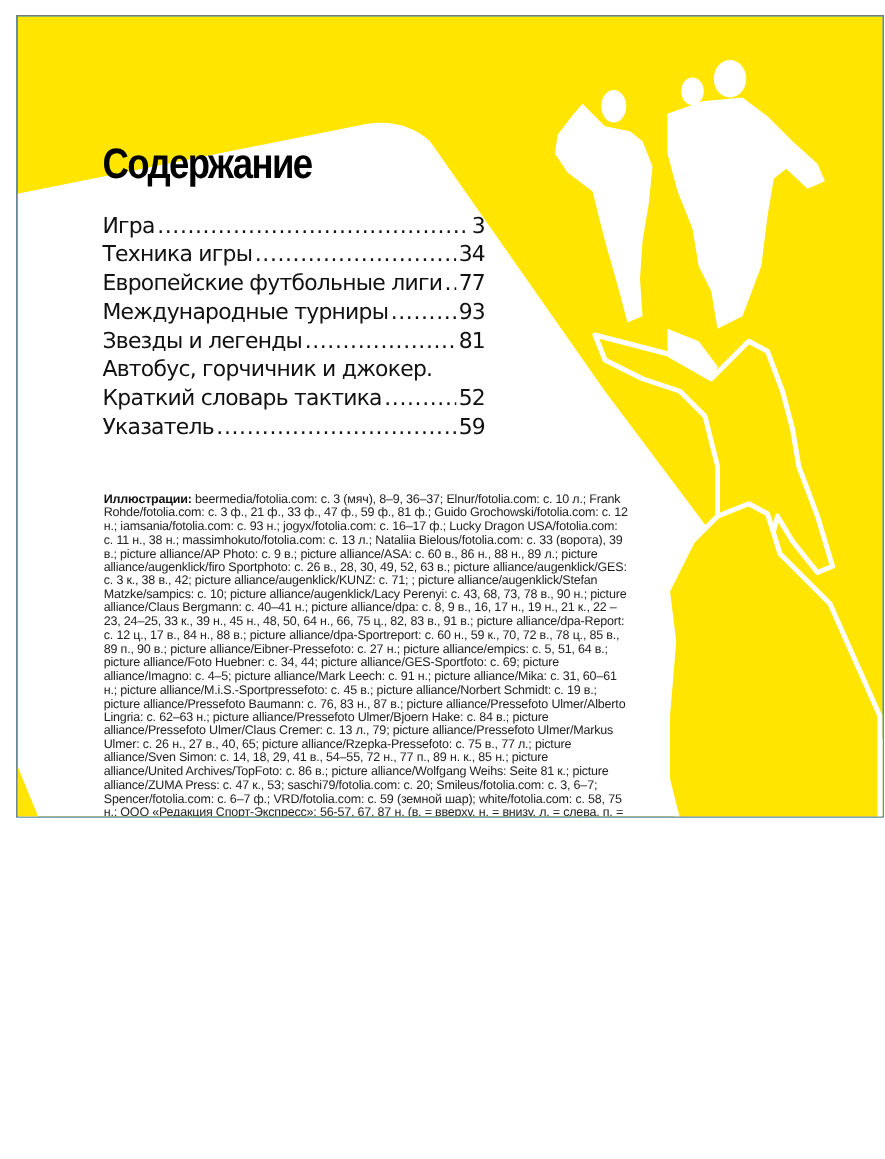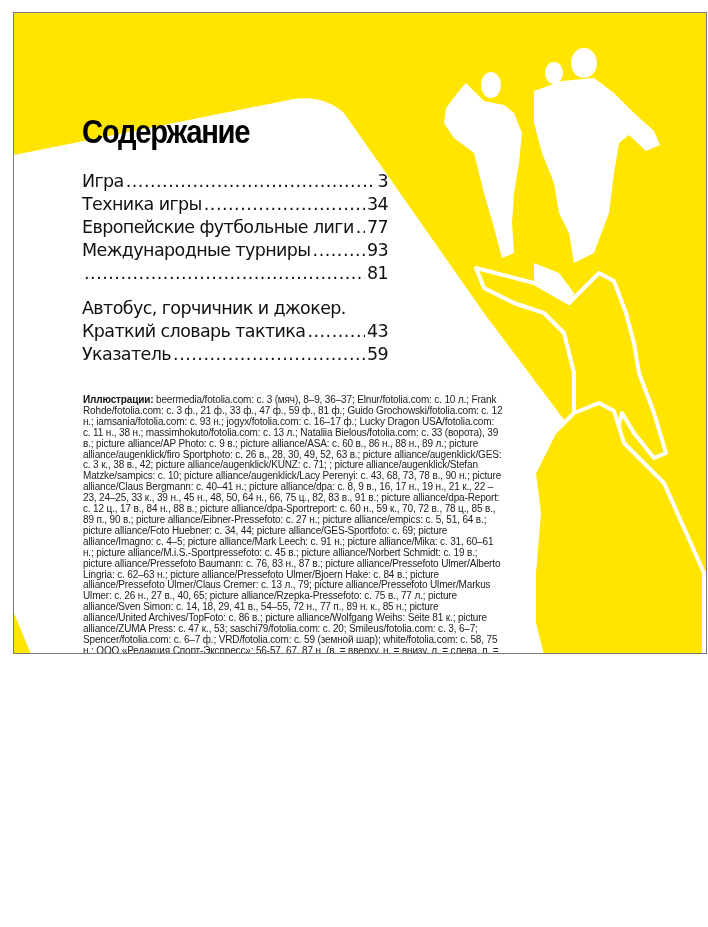--- a/index.html
+++ b/index.html
@@ -18,21 +18,21 @@
   }
   .toc { position: absolute; left: 68px; top: 157px; width: 306px; }
   .toc-row {
     display: flex; align-items: flex-start; font-size: 17.5px; line-height: 23px; color: #111;
     font-family: "DejaVu Sans", sans-serif; letter-spacing: -0.6px;
   }
   .toc-row .lbl { white-space: nowrap; }
   .toc-row .dots { flex: 1; overflow: hidden; white-space: nowrap; margin: 0 2px; letter-spacing: 0.5px; }
   .toc-row .dots::after { content: "..........................................................................................."; }
   .toc-row .pg { white-space: nowrap; }
-  .toc-row.single { display: block; margin-top: 12px; }
+  .toc-row.single { display: block; }
   .credits {
     position: absolute; left: 69px; top: 382px; width: 420px;
     font-size: 10px; line-height: 10.9px; color: #222; font-family: Liberation Sans, sans-serif;
     letter-spacing: -0.15px;
   }
   .credits b { font-weight: bold; color: #111; }
   .credits p { margin: 0; }
 </style>
 </head>
 <body>
@@ -91,30 +91,31 @@
         <span class="lbl">Европейские футбольные лиги</span>
         <span class="dots"></span>
         <span class="pg">77</span>
       </div>
       <div class="toc-row">
         <span class="lbl">Международные турниры</span>
         <span class="dots"></span>
         <span class="pg">93</span>
       </div>
       <div class="toc-row">
+        <span class="lbl">Звезды и легенды</span>
         <span class="dots"></span>
         <span class="pg">81</span>
       </div>
       <div class="toc-row single">
         <span class="lbl">Автобус, горчичник и джокер.</span>
       </div>
       <div class="toc-row">
         <span class="lbl">Краткий словарь тактика</span>
         <span class="dots"></span>
-        <span class="pg">43</span>
+        <span class="pg">52</span>
       </div>
       <div class="toc-row">
         <span class="lbl">Указатель</span>
         <span class="dots"></span>
         <span class="pg">59</span>
       </div>
     </div>
 
     <div class="credits">
       <p>

